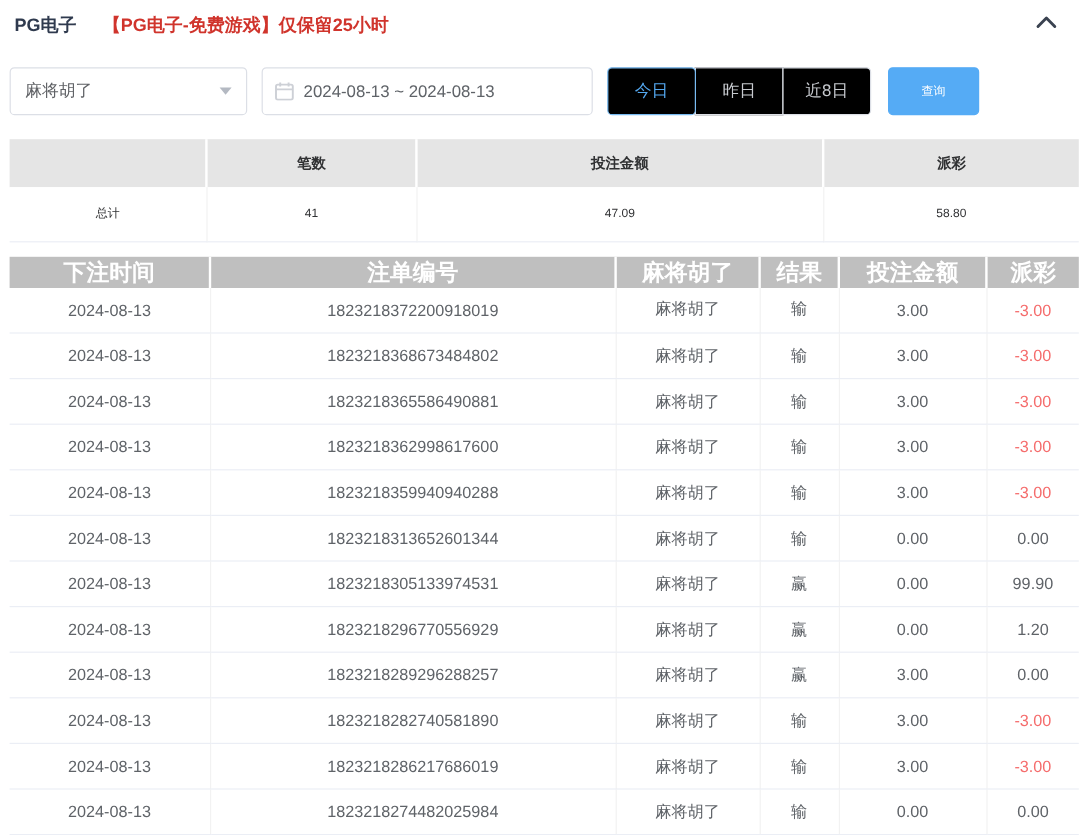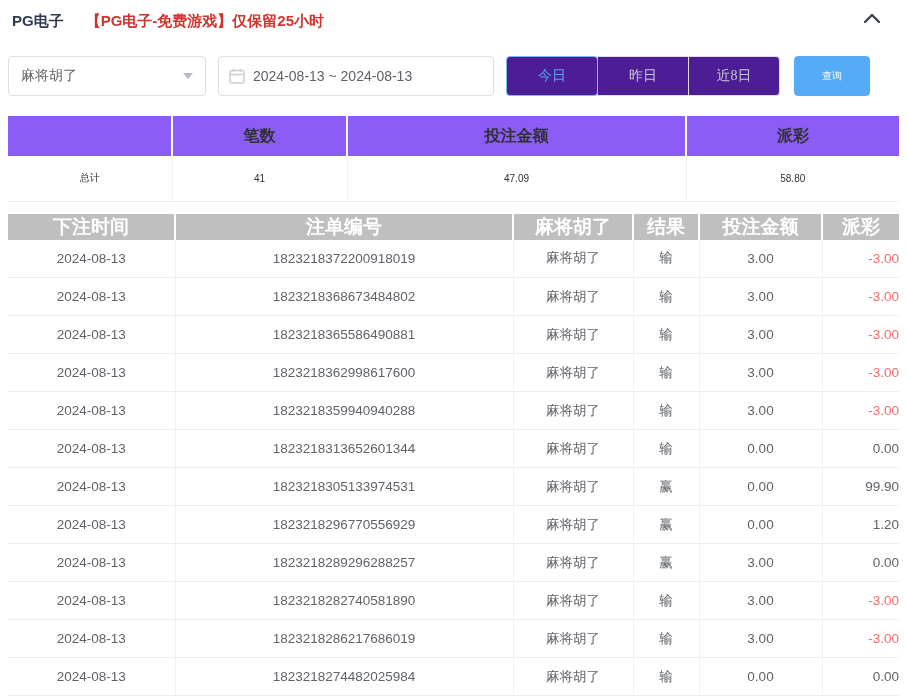--- a/index.html
+++ b/index.html
@@ -26,60 +26,60 @@
     border-top: 6px solid #b4b9c2;
   }
   .date-box {
     margin-left: 12px; width: 276px; height: 40px; border: 1px solid #dcdfe6; border-radius: 4px;
     display: flex; align-items: center; padding: 0 10px; font-size: 14px; color: #5f6368;
     background: #fff; cursor: pointer;
   }
   .date-box .cal-icon { margin-right: 8px; display: flex; }
   .btn-group { display: flex; margin-left: 12px; }
   .qbtn {
-    width: 92px; height: 40px; background: #4c1d95; border: 1px solid #dcdfe6;
+    width: 74px; height: 40px; background: #000000; border: 1px solid #dcdfe6;
     font-size: 14px; color: #c6c9ce; cursor: pointer;
-    font-family: Liberation Serif, serif;
+    font-family: Liberation Sans, sans-serif;
     margin-left: -1px;
   }
   .qbtn:first-child { border-radius: 4px 0 0 4px; margin-left: 0; }
   .qbtn:last-child { border-radius: 0 4px 4px 0; }
   .qbtn.active { border: 1px solid #79bbf2; color: #54a8f0; border-radius: 4px; position: relative; z-index: 2; }
   .search-btn {
     margin-left: 14px; width: 76px; height: 40px; background: #55abf5; border: 1px solid #55abf5;
     border-radius: 4px; color: #fff; font-size: 10px; cursor: pointer;
     font-family: "Liberation Sans", "DejaVu Sans", sans-serif;
   }
 
   
   table { border-collapse: collapse; table-layout: fixed; width: 891px; }
   .summary { margin-top: 20px; }
   .summary th {
-    background: #8b5cf6; height: 40px; font-size: 16px; font-weight: bold; color: #303133;
+    background: #e5e5e5; height: 40px; font-size: 12px; font-weight: bold; color: #303133;
     border-right: 2px solid #fff; text-align: center;
   }
   .summary th:last-child { border-right: none; }
   .summary td {
     height: 45px; font-size: 10px; color: #303133; text-align: center; background: #fff;
     border-right: 1px solid #f2f2f2; border-bottom: 1px solid #ebeef5;
   }
   .summary td:last-child { border-right: none; }
 
   
   .records { margin-top: 12px; }
   .records th {
     background: #bfbfbf; height: 20px; font-size: 19px; font-weight: bold; color: #fff;
     border-right: 2px solid #fff; text-align: center;
   }
   .records th:last-child { border-right: none; }
   .records td {
     height: 38px; font-size: 13.5px; color: #5f6368; text-align: center; background: #fff;
     border-right: 1px solid #f2f2f2; border-bottom: 1px solid #ebeef5;
   }
-  .records td:last-child { border-right: none; text-align: right; }
+  .records td:last-child { border-right: none; }
   .records td.neg { color: #f56c6c; }
 </style>
 </head>
 <body>
 
 <div class="panel">
 
   <div class="panel-header">
     <span class="panel-title">PG电子</span>
     <span class="panel-notice">【PG电子-免费游戏】仅保留25小时</span>

